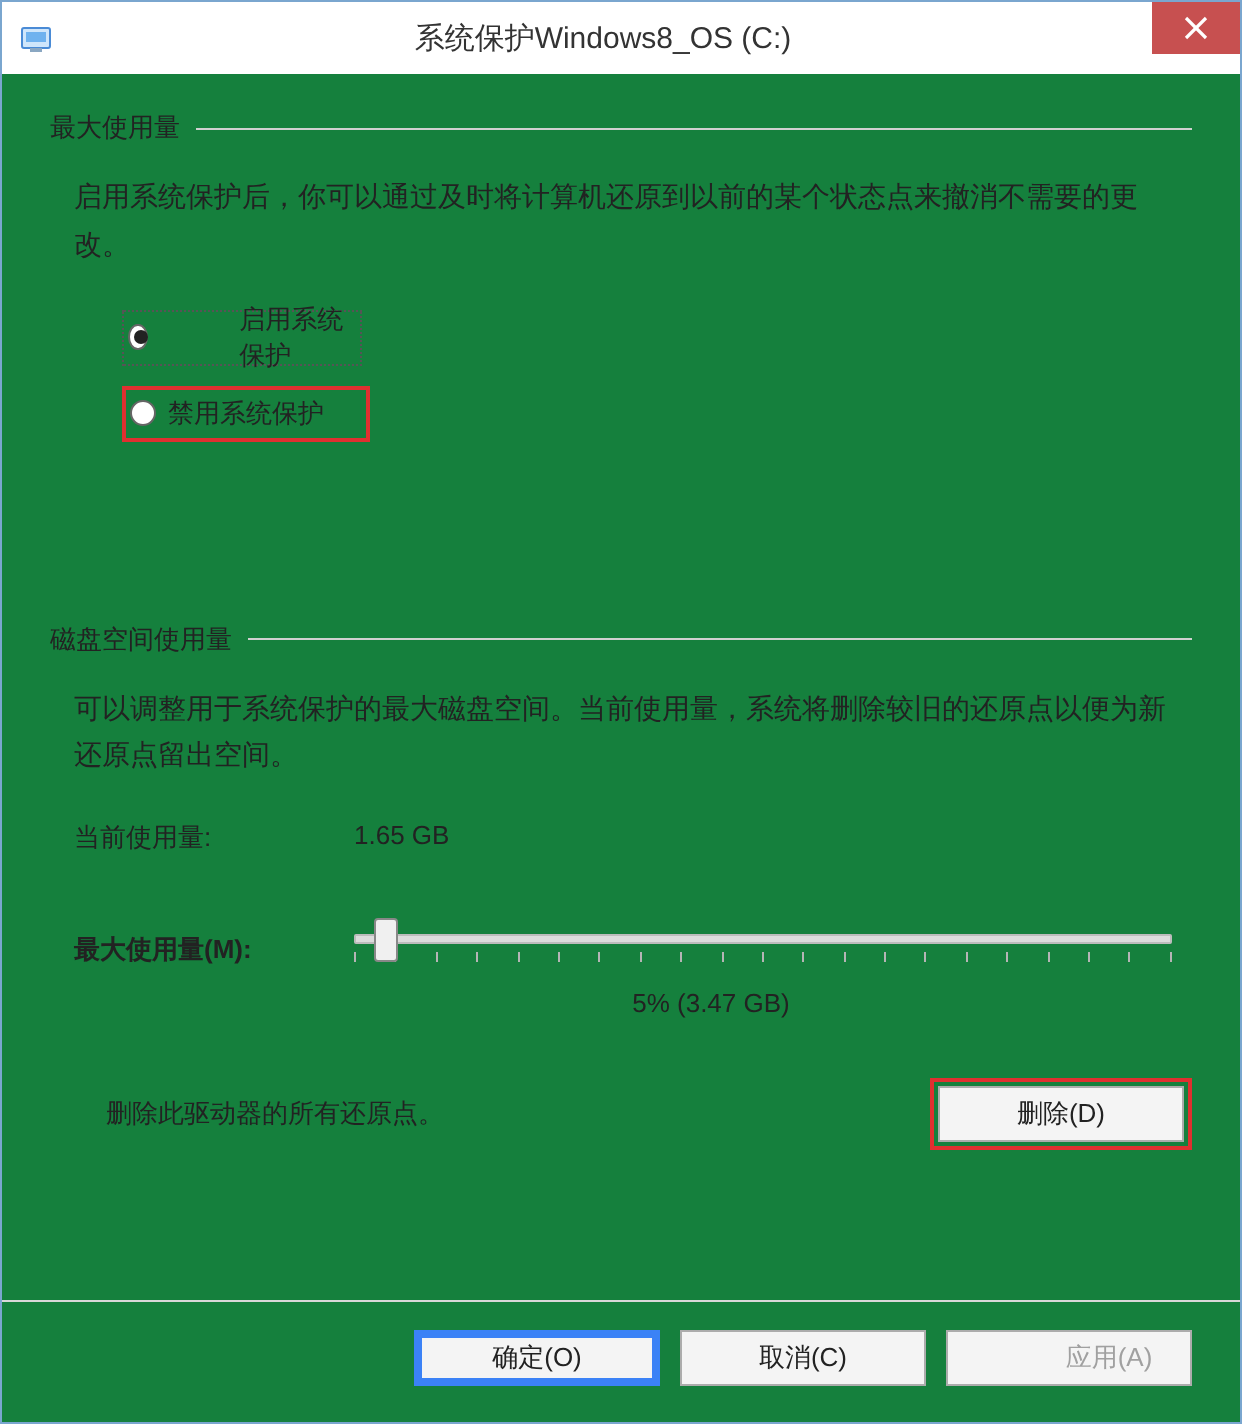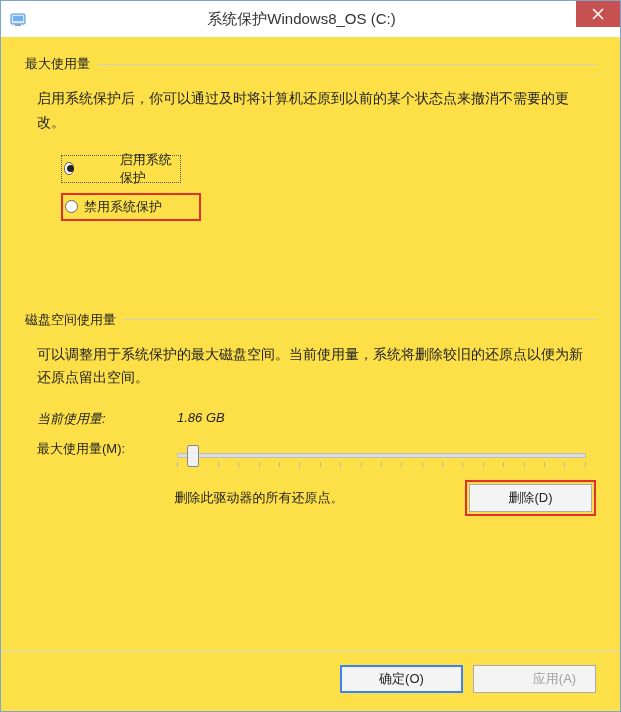--- a/index.html
+++ b/index.html
@@ -10,21 +10,21 @@
     font-size: 13px;
     color: #222;
   }
   .window {
     width: 621px;
     height: 712px;
     box-sizing: border-box;
     border: 1px solid #7aa6cf;
     display: flex;
     flex-direction: column;
-    background: #fde047;
+    background: #15803d;
   }
   .titlebar {
     height: 36px;
     background: #fff;
     display: flex;
     align-items: center;
     position: relative;
     border-bottom: 0;
   }
   .titlebar-icon {
@@ -121,32 +121,32 @@
     height: 10px;
   }
 
   .section2 {
     margin-top: 90px;
   }
 
   .usage-row {
     display: flex;
     margin-left: 12px;
-    margin-bottom: 12px;
-    font-size: 13px;
-    font-style: italic;
+    margin-bottom: 26px;
+    font-size: 13px;
   }
   .usage-row .lbl { width: 140px; }
   .usage-row .val { }
 
   .slider-row {
     display: flex;
-    align-items: flex-start;
+    align-items: flex-end;
     margin-left: 12px;
     margin-bottom: 10px;
+    font-weight: bold;
   }
   .slider-row .lbl {
     width: 140px;
     font-size: 13px;
   }
   .slider-track-wrap {
     flex: 1;
     position: relative;
     height: 30px;
     margin-right: 10px;
@@ -191,21 +191,20 @@
     text-align: center;
     font-size: 13px;
     margin-bottom: 30px;
     margin-left: 90px;
   }
 
   .delete-row {
     display: flex;
     align-items: center;
     margin-left: 28px;
-    text-align: center;
   }
   .delete-row .txt {
     flex: 1;
     font-size: 13px;
   }
   .delete-btn-wrap {
     border: 2px solid #e03030;
     padding: 2px;
   }
   .btn {
@@ -215,21 +214,21 @@
     border: 1px solid #acacac;
     font-size: 13px;
     font-family: inherit;
     display: flex;
     align-items: center;
     justify-content: center;
     box-sizing: border-box;
     cursor: default;
   }
   .btn.default {
-    border: 2px solid #3b82f6;
+    border: 4px solid #3b82f6;
   }
   .btn.disabled {
     color: #a0a0a0;
     padding-left: 40px;
   }
 
   .footer {
     border-top: 1px solid #d8d8d8;
     padding: 14px 24px 18px 24px;
     display: flex;
@@ -267,36 +266,36 @@
     </div>
 
     <p class="desc">启用系统保护后，你可以通过及时将计算机还原到以前的某个状态点来撤消不需要的更改。</p>
 
     <div class="radio-group">
       <div class="radio-item selected-dotted" style="width:120px;gap:40px;">
         <div class="radio-circle checked"></div>
         <span class="text">启用系统保护</span>
       </div>
       <div class="radio-spacer"></div>
-      <div class="radio-item highlight-red" style="width:140px;">
+      <div class="radio-item highlight-red" style="width:124px;">
         <div class="radio-circle"></div>
         <span class="text">禁用系统保护</span>
       </div>
     </div>
 
     <div class="section-header section2">
       <div class="label">磁盘空间使用量</div>
       <div class="line"></div>
     </div>
 
     <p class="desc">可以调整用于系统保护的最大磁盘空间。当前使用量，系统将删除较旧的还原点以便为新还原点留出空间。</p>
 
     <div class="usage-row">
       <div class="lbl">当前使用量:</div>
-      <div class="val">1.86 GB</div>
+      <div class="val">1.65 GB</div>
     </div>
 
     <div class="slider-row">
       <div class="lbl">最大使用量(M):</div>
       <div class="slider-track-wrap">
         <div class="slider-track"></div>
         <div class="slider-ticks">
           <i></i>
             <i></i>
             <i></i>
@@ -316,34 +315,38 @@
             <i></i>
             <i></i>
             <i></i>
             <i></i>
             <i></i>
         </div>
         <div class="slider-thumb"></div>
       </div>
     </div>
 
+    <div class="slider-value">5% (3.47 GB)</div>
 
     <div class="delete-row">
       <div class="txt">删除此驱动器的所有还原点。</div>
       <div class="delete-btn-wrap">
         <div class="btn">
           <span>删除(D)</span>
         </div>
       </div>
     </div>
 
   </div>
 
   <div class="footer">
     <div class="btn default">
       <span>确定(O)</span>
     </div>
+    <div class="btn">
+      <span>取消(C)</span>
+    </div>
     <div class="btn disabled">
       <span>应用(A)</span>
     </div>
   </div>
 
 </div>
 
 </body></html>

